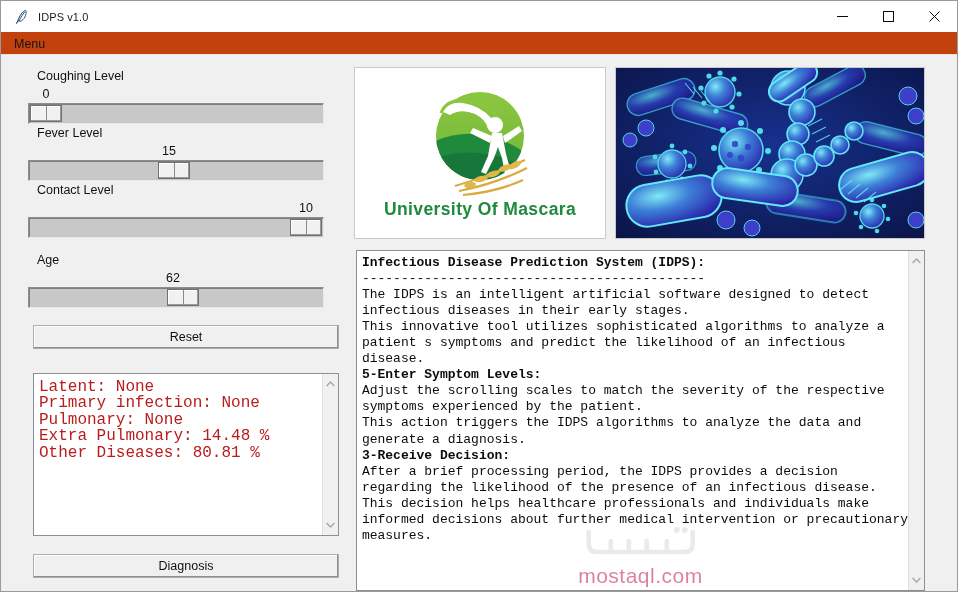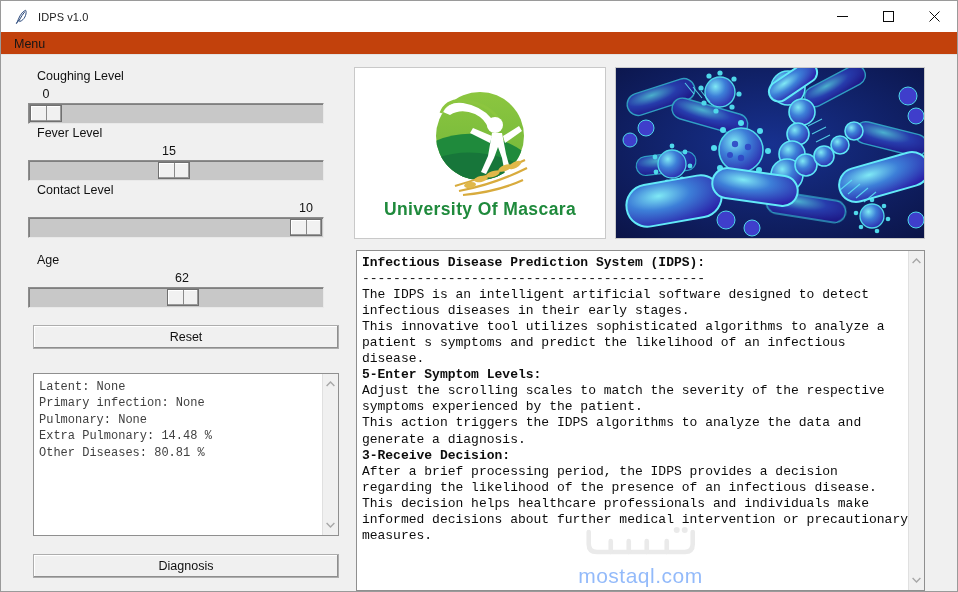--- a/index.html
+++ b/index.html
@@ -156,23 +156,23 @@
     box-sizing: border-box;
     background: #ffffff;
     border: 1px solid #8f8f8f;
     position: relative;
     display: flex;
   }
   .result-text {
     flex: 1 1 auto;
     padding: 5px 0 0 5px;
     font-family: "Liberation Mono", monospace;
-    font-size: 12px;
+    font-size: 16px;
     line-height: 16.4px;
-    color: #404040;
+    color: #b91c1c;
     white-space: pre;
     overflow: hidden;
   }
 
   .btn-diagnosis { margin-top: 18px; margin-left: 5px; }
 
   
   .vscroll {
     width: 16px;
     flex: 0 0 auto;
@@ -246,21 +246,21 @@
     left: 50%; bottom: 4px;
     transform: translateX(-50%);
     z-index: 1;
     pointer-events: none;
     text-align: center;
     opacity: .55;
   }
   .wm-text {
     font-family: "Liberation Sans", sans-serif;
     font-size: 21px;
-    color: #3b82f6;
+    color: #be185d;
     letter-spacing: .5px;
     line-height: 20px;
   }
 </style>
 </head>
 <body>
 
 <div class="window">
 
   <div class="titlebar">
@@ -324,21 +324,21 @@
           <span style="left:278px">10</span>
         </div>
         <div class="scale-track">
           <div class="scale-thumb" style="left:261px"></div>
         </div>
       </div>
 
       <div class="scale-block" style="margin-top:13px">
         <div class="scale-label">Age</div>
         <div class="scale-value">
-          <span style="left:154px">62</span>
+          <span style="left:145px">62</span>
         </div>
         <div class="scale-track">
           <div class="scale-thumb" style="left:138px"></div>
         </div>
       </div>
 
       <div class="tkbutton btn-reset">Reset</div>
 
       <div class="result-box">
         <div class="result-text">Latent: None

